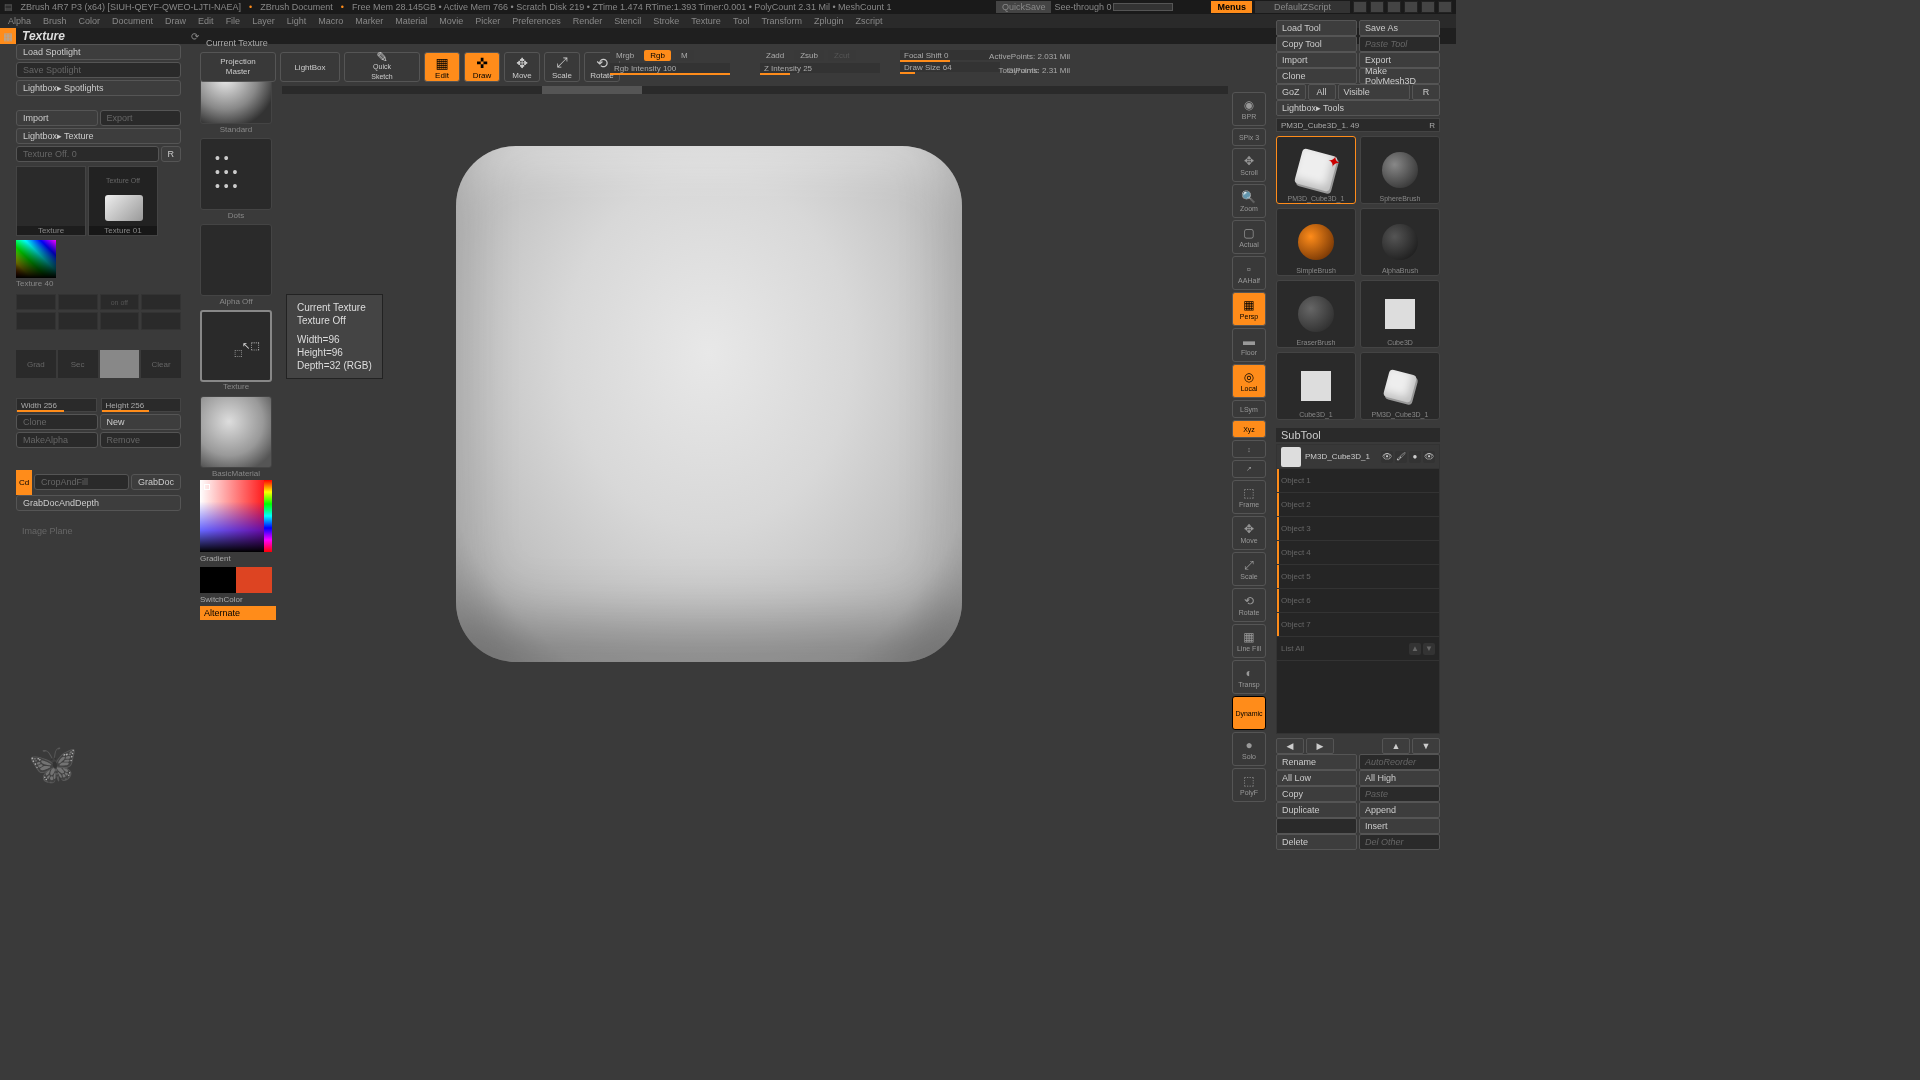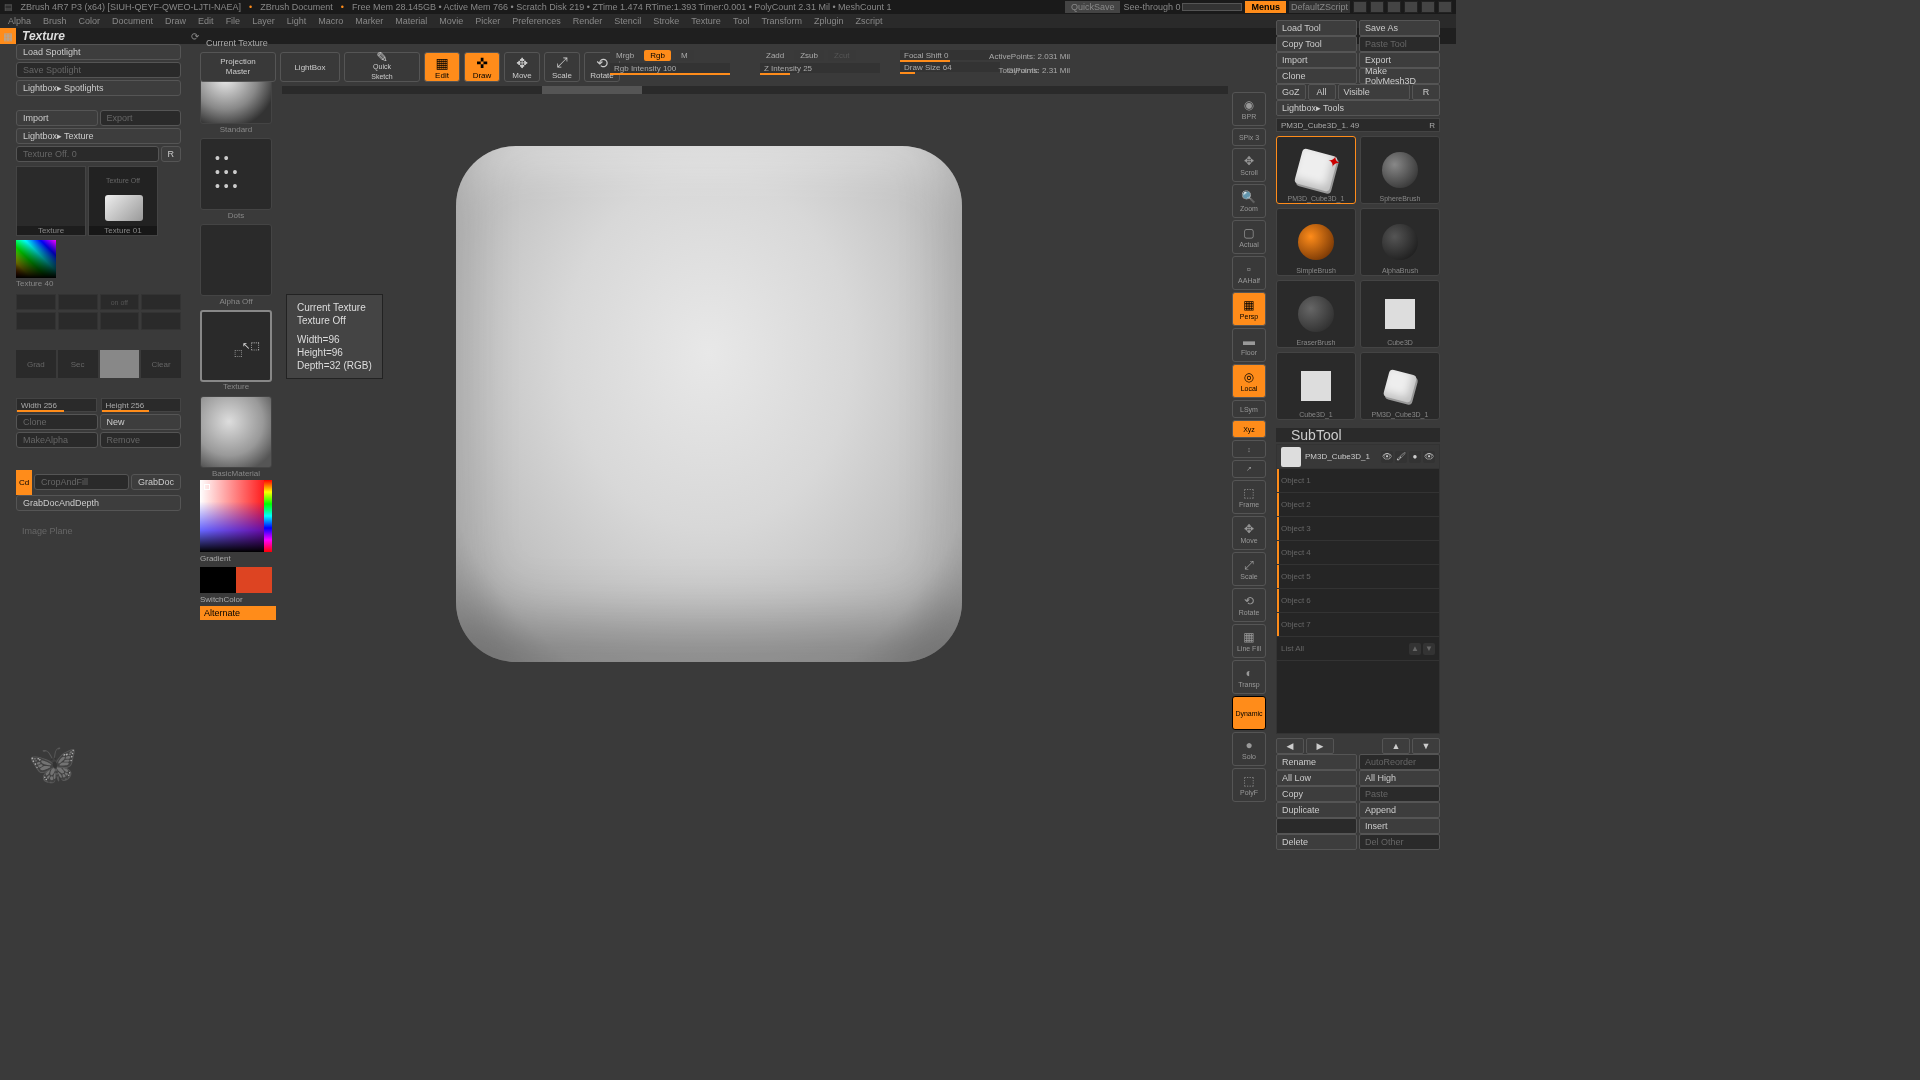--- a/index.html
+++ b/index.html
@@ -4,21 +4,21 @@
 <style>
 * { margin: 0; padding: 0; box-sizing: border-box; font-family: Arial, sans-serif; }
 body { background: #3a3a3a; color: #aaa; font-size: 10px; overflow: hidden; width: 1920px; height: 1080px; transform-origin: top left; }
 .wrap { width: 1456px; height: 819px; position: relative; }
 
 
 .titlebar { height: 14px; background: #1a1a1a; display: flex; align-items: center; font-size: 9px; color: #888; padding: 0 4px; gap: 8px; }
 .titlebar .orange { color: #ff8c1a; }
 .titlebar .right { margin-left: auto; display: flex; gap: 3px; align-items: center; text-align: center; }
 .titlebar .btn { width: 14px; height: 12px; background: #444; border: 1px solid #222; }
-.titlebar .menubtn { background: #ff8c1a; color: #000; padding: 1px 6px; font-weight: bold; }
+.titlebar .menubtn { background: #ff8c1a; color: #000; padding: 1px 6px; font-weight: bold; margin-left: 35px; }
 .titlebar .seethrough { display: flex; align-items: center; gap: 2px; }
 .titlebar .seethrough .bar { width: 60px; height: 8px; background: #333; border: 1px solid #555; }
 .titlebar .zsep { color: #666; }
 
 
 .menubar { height: 14px; background: #2a2a2a; display: flex; align-items: center; font-size: 9px; color: #888; padding: 0 8px; gap: 12px; }
 .menubar span { cursor: pointer; }
 
 
 .paletterow { height: 16px; background: #1f1f1f; display: flex; align-items: center; }
@@ -100,32 +100,32 @@
 .rightside { position: absolute; right: 186px; top: 92px; width: 38px; display: flex; flex-direction: column; gap: 2px; }
 .ric { width: 34px; height: 34px; background: #393939; border: 1px solid #555; border-radius: 3px; display: flex; flex-direction: column; align-items: center; justify-content: center; font-size: 7px; color: #999; }
 .ric.orange { background: #ff8c1a; color: #000; }
 .ric .ic { font-size: 12px; margin-bottom: 1px; }
 .ric.half { height: 18px; }
 
 
 .rightpanel { position: absolute; right: 16px; top: 20px; width: 164px; }
 .rp-row { display: flex; gap: 2px; margin-bottom: 0; }
 .rp-btn { flex: 1; height: 16px; background: #3d3d3d; border: 1px solid #555; font-size: 9px; color: #ccc; display: flex; align-items: center; padding: 0 5px; border-radius: 2px; }
-.rp-btn.dark { background: #2a2a2a; color: #666; }
+.rp-btn.dark { background: #2a2a2a; color: #666; font-style: italic; }
 .rp-btn.sm { flex: 0 0 28px; justify-content: center; }
 .toolfield { height: 14px; background: #2a2a2a; border: 1px solid #444; font-size: 8px; color: #aaa; padding: 0 4px; display: flex; align-items: center; margin: 2px 0; }
 .toolgrid { display: grid; grid-template-columns: 1fr 1fr; gap: 4px; margin-top: 4px; }
 .toolthumb { height: 68px; background: #2a2a2a; border: 1px solid #444; border-radius: 3px; position: relative; display: flex; align-items: center; justify-content: center; }
 .toolthumb .lbl { position: absolute; bottom: 1px; left: 0; right: 0; text-align: center; font-size: 7px; color: #888; }
 .toolthumb.sel { border-color: #ff8c1a; }
 .toolthumb .cube3d { width: 36px; height: 36px; background: #eee; transform: rotate(15deg); border-radius: 4px; box-shadow: 2px 2px 0 #999, inset -4px -4px 8px rgba(0,0,0,0.2); }
 .toolthumb .sph { width: 36px; height: 36px; border-radius: 50%; background: radial-gradient(circle at 35% 35%, #888, #222); }
 .toolthumb .sph.o { background: radial-gradient(circle at 35% 35%, #ff8c1a, #552200); }
 .toolthumb .sq { width: 30px; height: 30px; background: #ddd; }
-.subtoolhead { background: #2a2a2a; height: 14px; font-size: 14px; color: #ccc; padding: 0 15px; display: flex; align-items: center; margin-top: 8px; text-align: right; }
+.subtoolhead { background: #2a2a2a; height: 14px; font-size: 11px; color: #ccc; padding: 0 5px; display: flex; align-items: center; margin-top: 8px; text-align: right; }
 .subtoollist { background: #252525; height: 290px; margin-top: 2px; border: 1px solid #333; }
 .strow { height: 24px; border-bottom: 1px solid #333; display: flex; align-items: center; padding: 0 4px; font-size: 8px; color: #666; gap: 4px; position: relative; }
 .strow.active { background: #383838; color: #ccc; }
 .strow .th { width: 20px; height: 20px; background: #444; border-radius: 2px; }
 .strow .icons { margin-left: auto; display: flex; gap: 2px; }
 .strow .icons span { width: 12px; height: 12px; background: #333; border-radius: 2px; font-size: 8px; display: flex; align-items: center; justify-content: center; }
 .strow .bar { position: absolute; left: 0; top: 0; bottom: 0; width: 2px; background: #ff8c1a; }
 
 
 .logo { position: absolute; left: 28px; bottom: 28px; width: 60px; height: 50px; opacity: 0.6; }
@@ -144,21 +144,21 @@
   <span>ZBrush Document</span>
   <span class="orange">•</span>
   <span>Free Mem 28.145GB  •  Active Mem 766  •  Scratch Disk 219  •  ZTime 1.474  RTime:1.393  Timer:0.001  •  PolyCount 2.31 Mil  •  MeshCount 1</span>
   <div class="right">
     <span style="background:#444;padding:1px 6px;">QuickSave</span>
     <div class="seethrough">
       <span>See-through  0</span>
       <div class="bar"></div>
     </div>
     <span class="menubtn">Menus</span>
-    <span style="background:#333;padding:1px 2px;">DefaultZScript</span>
+    <span style="background:#333;padding:1px 19px;">DefaultZScript</span>
     <div class="btn"></div>
     <div class="btn"></div>
     <div class="btn"></div>
     <div class="btn"></div>
     <div class="btn"></div>
     <div class="btn"></div>
   </div>
 </div>
 
 <div class="menubar">

